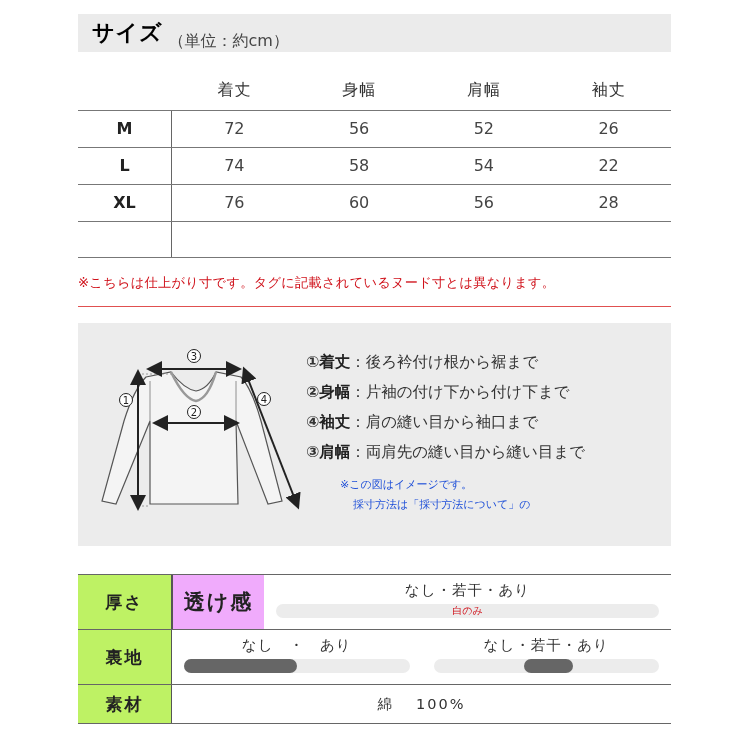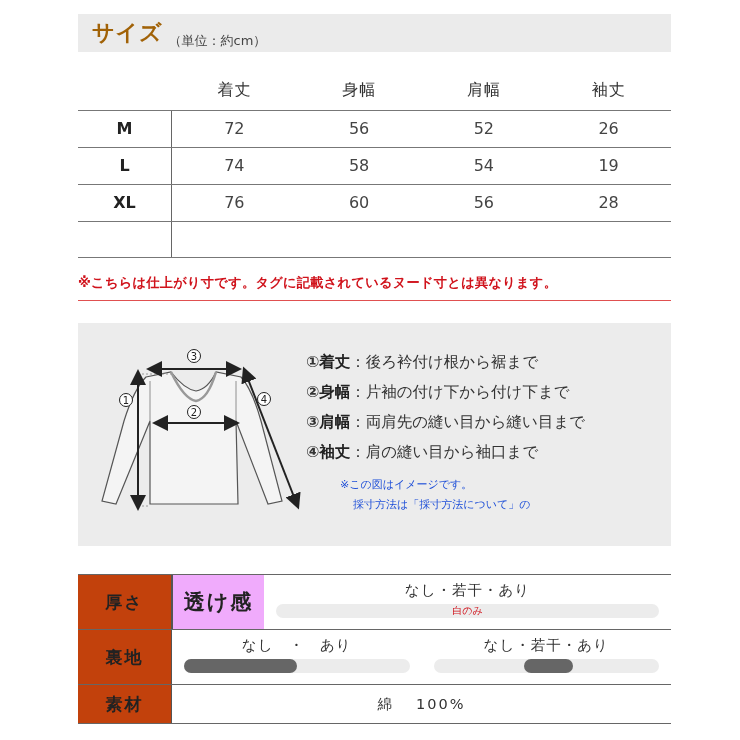--- a/index.html
+++ b/index.html
@@ -4,55 +4,55 @@
 <style>
   * { box-sizing: border-box; margin: 0; padding: 0; }
   html, body { width: 740px; height: 740px; background: #ffffff; overflow: hidden; }
   body { position: relative; font-family: "DejaVu Sans", "Liberation Sans", sans-serif; color: #333333; }
 
   
   .title-bar {
     position: absolute; left: 78px; top: 14px; width: 593px; height: 38px;
     background: #ebebeb; display: flex; align-items: center; padding-left: 14px;
   }
-  .title-main { font-size: 22px; font-weight: bold; color: #a16207; letter-spacing: 1px; }
-  .title-unit { font-size: 13px; color: #444; margin-left: 6px; margin-top: 16px; }
+  .title-main { font-size: 22px; font-weight: bold; color: #000000; letter-spacing: 1px; }
+  .title-unit { font-size: 16px; color: #444; margin-left: 6px; margin-top: 16px; }
 
   
   .size-table { position: absolute; left: 78px; top: 70px; width: 593px; }
   .size-header { height: 40px; display: flex; }
   .size-header .corner { width: 94px; }
   .size-header .col-h { flex: 1; text-align: center; font-size: 16px; line-height: 40px; color: #333; letter-spacing: 1px; }
   .size-row { height: 37px; display: flex; border-top: 1.5px solid #777; }
   .size-row:last-child { border-bottom: 1.5px solid #777; }
   .size-row .rh { width: 94px; border-right: 1.5px solid #666; text-align: center; font-size: 16px; font-weight: bold; line-height: 36px; color: #222; }
   .size-row .cell { flex: 1; text-align: center; font-size: 16px; line-height: 36px; color: #444; }
 
   
   .note-red {
     position: absolute; left: 78px; top: 274px; width: 593px;
     font-size: 13.2px; color: #d0121b; letter-spacing: 0.3px;
-    border-bottom: 1.5px solid #e05050; padding-bottom: 8px; white-space: nowrap; font-weight: bold;
+    border-bottom: 1.5px solid #e05050; padding-bottom: 14px; white-space: nowrap;
   }
 
   
   .panel { position: absolute; left: 78px; top: 323px; width: 593px; height: 223px; background: #ececec; }
   .diagram { position: absolute; left: 8px; top: 18px; width: 220px; height: 180px; }
   .desc { position: absolute; left: 228px; top: 24px; }
   .desc-row { font-size: 15.5px; line-height: 30px; color: #333; white-space: nowrap; }
   .desc-row .num { font-weight: bold; }
   .desc-row .key { font-weight: bold; color: #222; }
   .desc-note { position: absolute; left: 262px; top: 152px; font-size: 11px; color: #1d4ed8; line-height: 20px; white-space: nowrap; }
 
   
   .spec { position: absolute; left: 78px; top: 574px; width: 593px; border-top: 1.5px solid #666; }
   .spec-row { display: flex; border-bottom: 1.5px solid #666; }
   .spec-row.r1, .spec-row.r2 { height: 55px; }
   .spec-row.r3 { height: 39px; }
-  .lbl { width: 94px; background: #c2410c; border-right: 1.5px solid #555; display: flex; align-items: center; justify-content: center; font-size: 17px; font-weight: bold; color: #222; letter-spacing: 2px; }
+  .lbl { width: 94px; background: #bef264; border-right: 1.5px solid #555; display: flex; align-items: center; justify-content: center; font-size: 17px; font-weight: bold; color: #222; letter-spacing: 2px; }
   .lbl2 { width: 92px; background: #f0abfc; border-left: 1.5px solid #555; display: flex; align-items: center; justify-content: center; font-size: 21px; font-weight: bold; color: #222; letter-spacing: 2px; }
   .val { flex: 1; position: relative; }
   .val .opts { position: absolute; top: 6px; left: 0; right: 0; text-align: center; font-size: 14.5px; color: #333; letter-spacing: 1px; white-space: nowrap; }
   .val .track { position: absolute; left: 12px; right: 12px; top: 29px; height: 14px; border-radius: 7px; background: #ececec; }
   .val .knob { position: absolute; top: 0; height: 14px; border-radius: 7px; background: #666; }
   .val .sub { position: absolute; top: 30px; left: 0; right: 0; text-align: center; font-size: 10px; color: #d0121b; line-height: 12px; }
   .material { flex: 1; display: flex; align-items: center; justify-content: center; font-size: 14.5px; color: #333; letter-spacing: 2px; }
   .material span + span { margin-left: 22px; }
 </style>
 </head>
@@ -76,21 +76,21 @@
     <div class="cell">72</div>
     <div class="cell">56</div>
     <div class="cell">52</div>
     <div class="cell">26</div>
   </div>
   <div class="size-row">
     <div class="rh">L</div>
     <div class="cell">74</div>
     <div class="cell">58</div>
     <div class="cell">54</div>
-    <div class="cell">19</div>
+    <div class="cell">22</div>
   </div>
   <div class="size-row">
     <div class="rh">XL</div>
     <div class="cell">76</div>
     <div class="cell">60</div>
     <div class="cell">56</div>
     <div class="cell">28</div>
   </div>
   <div class="size-row">
     <div class="rh"></div>
@@ -137,24 +137,24 @@
   </svg>
 
   <div class="desc">
     <div class="desc-row">
       <span class="num">①</span><span class="key">着丈</span><span>：</span><span>後ろ衿付け根から裾まで</span>
     </div>
     <div class="desc-row">
       <span class="num">②</span><span class="key">身幅</span><span>：</span><span>片袖の付け下から付け下まで</span>
     </div>
     <div class="desc-row">
-      <span class="num">③</span><span class="key">肩幅</span><span>：</span><span>両肩先の縫い目から縫い目まで</span>
+      <span class="num">④</span><span class="key">袖丈</span><span>：</span><span>肩の縫い目から袖口まで</span>
     </div>
     <div class="desc-row">
-      <span class="num">④</span><span class="key">袖丈</span><span>：</span><span>肩の縫い目から袖口まで</span>
+      <span class="num">③</span><span class="key">肩幅</span><span>：</span><span>両肩先の縫い目から縫い目まで</span>
     </div>
   </div>
 
   <div class="desc-note">
     <div>※この図はイメージです。</div>
     <div style="padding-left:13px">採寸方法は「採寸方法について」の</div>
   </div>
 </div>
 
 <div class="spec">

